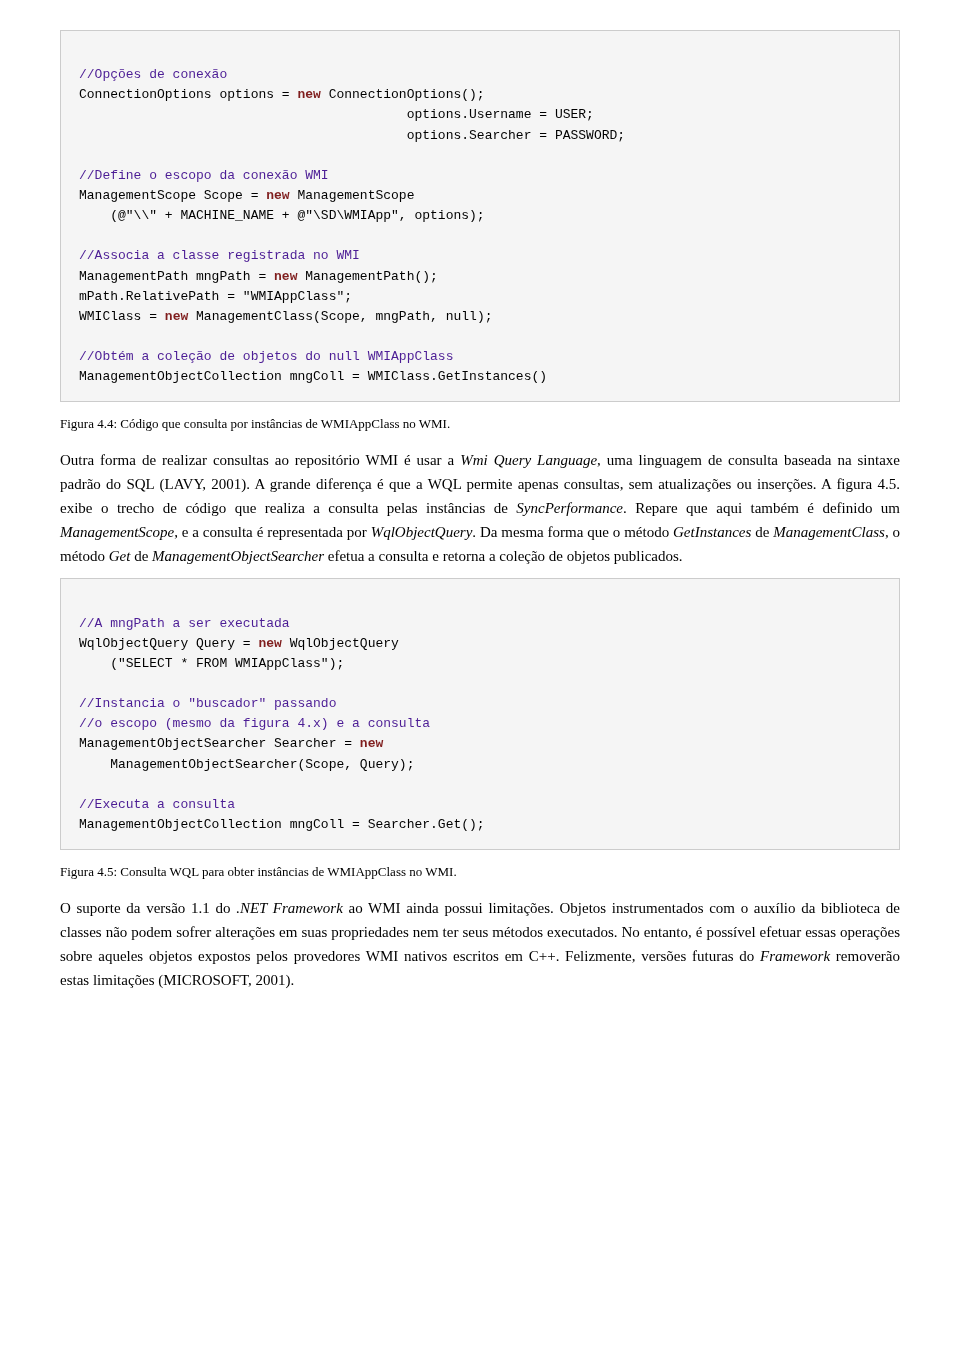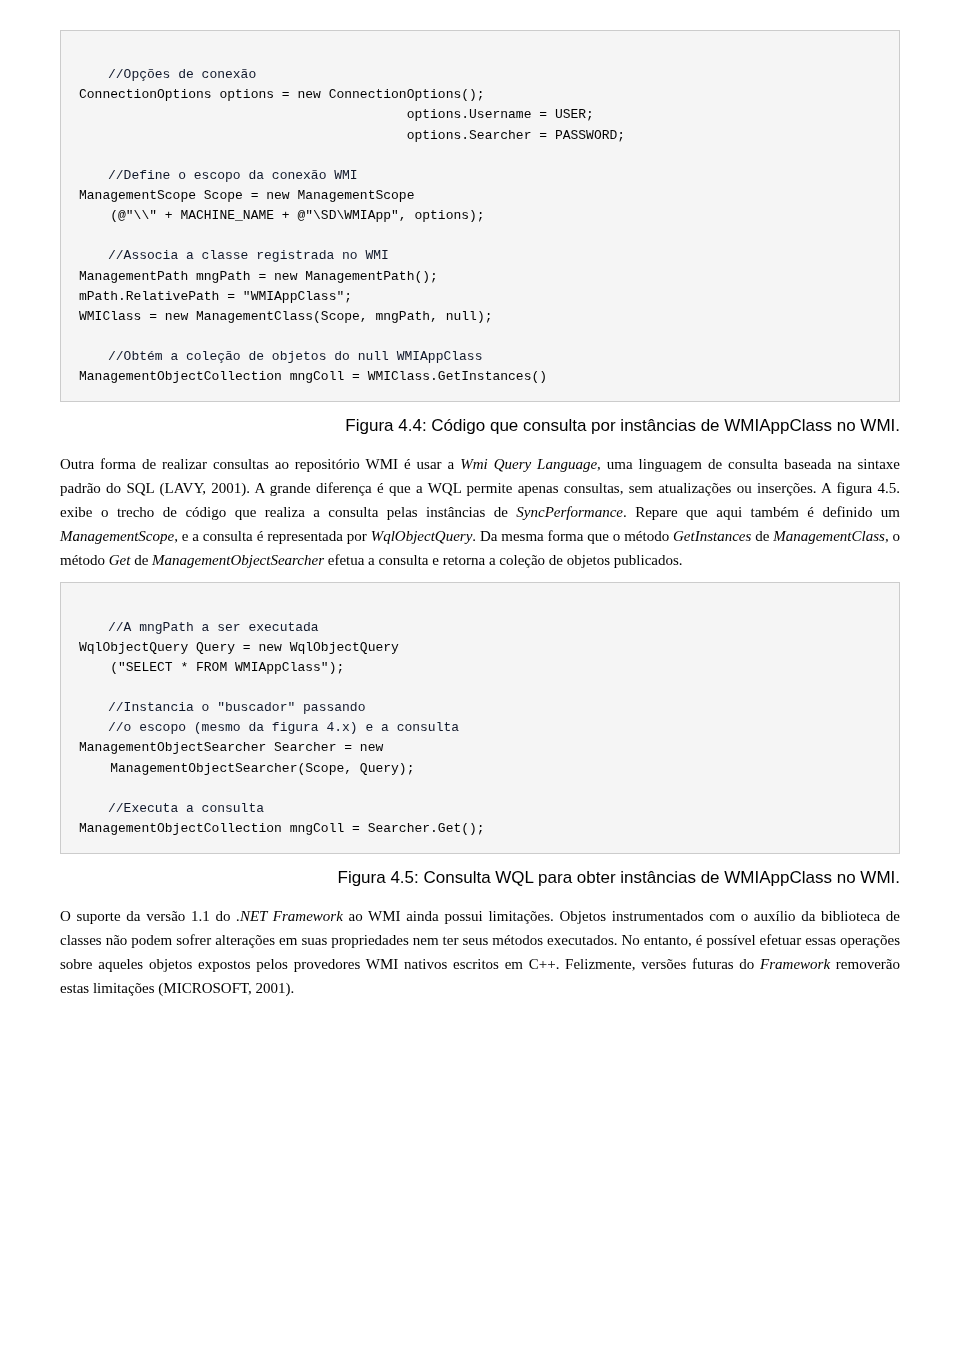--- a/index.html
+++ b/index.html
@@ -23,39 +23,38 @@
       font-family: "Courier New", Courier, monospace;
       font-size: 13px;
       padding: 14px 18px;
       margin: 10px 0 14px 0;
       line-height: 1.55;
       white-space: pre;
       color: #000000;
     }
 
     .code-comment {
-      color: #0f172a;
+      color: #4c1d95;
       font-style: normal;
-      margin-left: 29px;
     }
 
     .code-keyword {
-      color: #000000;
-      font-weight: normal;
+      color: #7f1d1d;
+      font-weight: bold;
     }
 
     .code-normal {
       color: #000000;
     }
 
     .figure-caption {
-      text-align: right;
-      font-size: 17px;
+      text-align: left;
+      font-size: 13px;
       margin: 8px 0 16px 0;
-      font-family: Liberation Sans, sans-serif;
+      font-family: Liberation Serif, serif;
     }
 
     .body-text {
       font-family: "Times New Roman", Times, serif;
       font-size: 15px;
       line-height: 1.6;
       text-align: justify;
       margin-bottom: 10px;
       color: #000000;
     }

